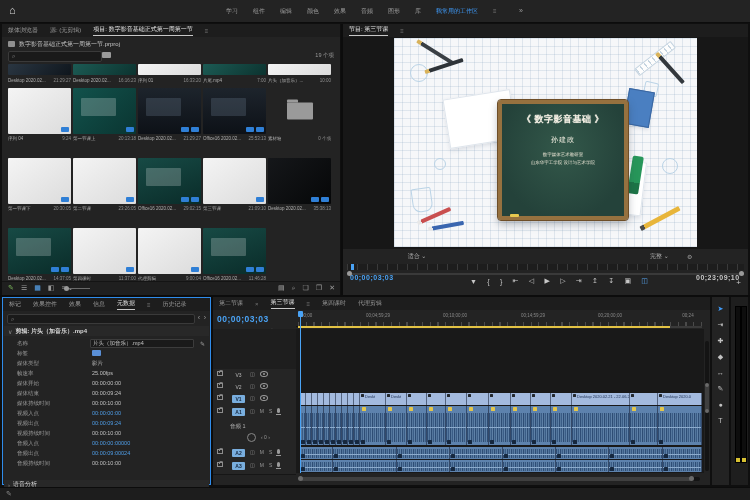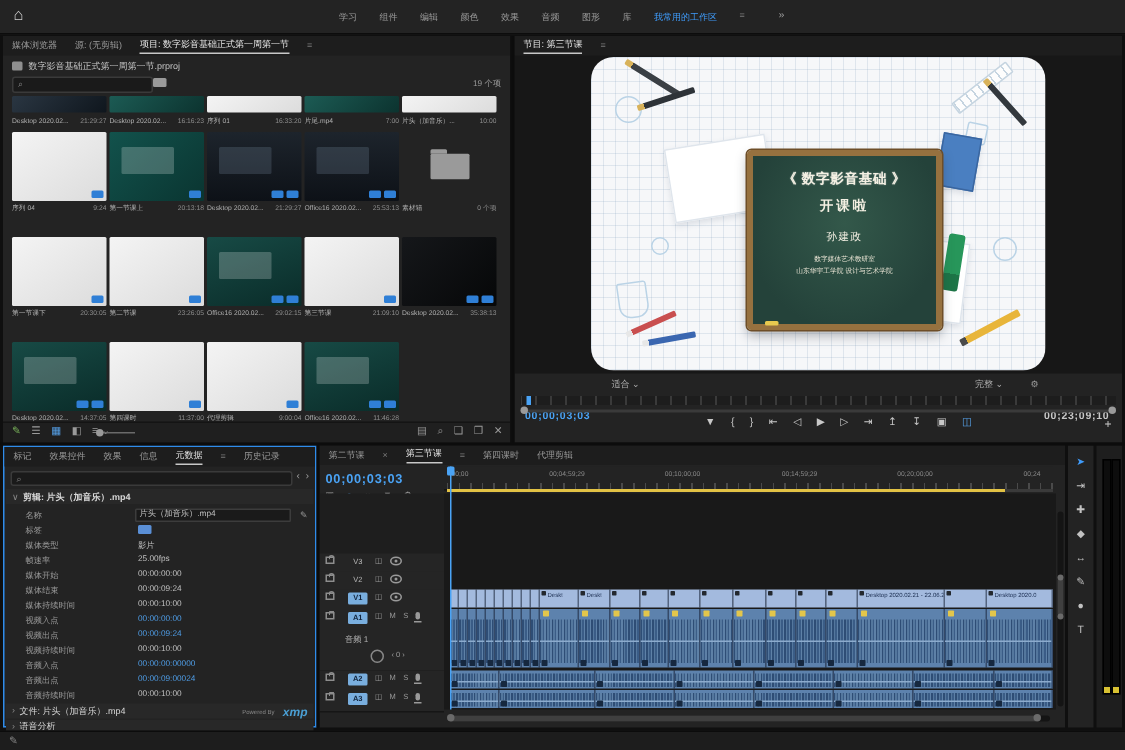--- a/index.html
+++ b/index.html
@@ -38,21 +38,21 @@
   .th-splash::before,.th-darkui::before,.th-tealui::before{content:"";position:absolute;left:12%;top:22%;width:56%;height:38%;background:rgba(255,255,255,.22);border-radius:1px;}
   .th-darkui::before{background:rgba(120,140,160,.25);}
   .badge{position:absolute;right:2px;bottom:2px;width:8px;height:5px;background:#2f7fd6;border-radius:1px;box-shadow:-10px 0 0 rgba(47,127,214,0);}
   .badge2{position:absolute;right:12px;bottom:2px;width:8px;height:5px;background:#2f7fd6;border-radius:1px;}
   .folder{position:absolute;left:50%;top:50%;transform:translate(-50%,-50%);width:26px;height:17px;background:#9a9a9a;border-radius:1px;}
   .folder::before{content:"";position:absolute;left:0;top:-3px;width:11px;height:3px;background:#9a9a9a;border-radius:1px 1px 0 0;}
   
   #program{left:343px;top:24px;width:405px;height:271px;}
   #viewer{position:absolute;left:0;top:13px;right:0;height:212px;background:#171717;}
   #frame{position:absolute;left:51px;top:1px;width:303px;height:209px;background:#f6f7f9;overflow:hidden;
-    background-image:linear-gradient(rgba(140,165,195,.22) 1px,transparent 1px),linear-gradient(90deg,rgba(140,165,195,.22) 1px,transparent 1px);background-size:8px 8px;border-radius:15px;}
+    background-image:linear-gradient(rgba(140,165,195,.22) 1px,transparent 1px),linear-gradient(90deg,rgba(140,165,195,.22) 1px,transparent 1px);background-size:8px 8px;}
   .doodle{position:absolute;border:1px solid #bad3e6;border-radius:50%;}
   .sheet{position:absolute;background:#fff;border:1px solid #dfe5ec;box-shadow:0 2px 4px rgba(60,80,110,.15);}
   .pencil{position:absolute;border-radius:1px;}
   #board{position:absolute;left:104px;top:62px;width:122px;height:112px;background:radial-gradient(ellipse at 50% 40%,#33584a,#24423a 75%);
     border:4px solid #96713f;outline:1px solid #6e4e28;border-radius:3px;box-shadow:0 4px 8px rgba(40,50,60,.35);text-align:center;color:#f3efe2;}
   #board .l1{margin-top:9px;font-size:9px;font-weight:bold;letter-spacing:.5px;text-shadow:0 0 1px rgba(255,255,255,.5);}
   #board .l2{margin-top:5px;font-size:9px;font-weight:bold;letter-spacing:2px;}
   #board .l3{margin-top:9px;font-size:7px;letter-spacing:1px;}
   #board .l4{margin-top:7px;font-size:4.5px;color:#e9e4d4;}
   #board .l5{margin-top:3px;font-size:4.5px;color:#e9e4d4;}
@@ -350,21 +350,20 @@
         <div class="pencil" style="left:30px;top:26px;width:40px;height:4px;background:linear-gradient(90deg,#d8b25a 0 12%,#2e3338 12% 100%);transform:rotate(-18deg);"></div>
         <div class="pencil" style="left:238px;top:16px;width:44px;height:7px;background:#fdfdfd;border:1px solid #c5d4e0;transform:rotate(-38deg);background-image:repeating-linear-gradient(90deg,#c5d4e0 0 1px,transparent 1px 5px);"></div>
         <div class="pencil" style="left:256px;top:28px;width:40px;height:4px;background:linear-gradient(90deg,#d8b25a 0 12%,#33383d 12% 100%);transform:rotate(48deg);"></div>
         <div class="pencil" style="left:236px;top:118px;width:11px;height:38px;background:linear-gradient(180deg,#27965a 0 70%,#1d7547 70% 100%);transform:rotate(9deg);border-radius:2px;"></div>
         <div class="pencil" style="left:22px;top:176px;width:36px;height:4px;background:linear-gradient(90deg,#e7e7e7 0 12%,#c94f4f 12% 100%);transform:rotate(-24deg);"></div>
         <div class="pencil" style="left:34px;top:186px;width:36px;height:4px;background:linear-gradient(90deg,#e7e7e7 0 12%,#3a66b0 12% 100%);transform:rotate(-10deg);"></div>
         <div class="pencil" style="left:244px;top:178px;width:44px;height:5px;background:linear-gradient(90deg,#4a4a4a 0 10%,#e8b53a 10% 100%);transform:rotate(-28deg);"></div>
 
         <div id="board">
           <div class="l1">《 数字影音基础 》</div>
-          <div class="l2">开课啦</div>
           <div class="l3">孙建政</div>
           <div class="l4">数字媒体艺术教研室</div>
           <div class="l5">山东华宇工学院 设计与艺术学院</div>
         </div>
         <div class="chalk" style="left:116px;top:176px;"></div>
       </div>
     </div>
     <div id="pm-info">
       <span class="blue tc" style="margin-left:7px;">00;00;03;03</span>
       <span style="margin-left:14px;color:#b0b0b0;font-size:6px;"><span>适合</span> <span>⌄</span></span>
@@ -464,26 +463,20 @@
         </div>
         <div class="mrow" style="top: 150px;">
           <div class="k">音频出点</div>
           <div class="v blu">00:00:09:00024</div>
         </div>
         <div class="mrow" style="top: 160px;">
           <div class="k">音频持续时间</div>
           <div class="v">00:00:10:00</div>
         </div>
       </div>
-    <div class="msec" style="top:171px;">
-      <span style="color:#8a8a8a;">›</span>
-        <span>文件: 片头（加音乐）.mp4</span>
-      <span style="position:absolute;right:26px;font-size:4px;color:#8a8a8a;">Powered By</span>
-      <span style="position:absolute;right:4px;font-size:8px;font-style:italic;font-weight:bold;color:#4a9fd4;">xmp</span>
-    </div>
     <div class="msec" style="top:182px;height:9px;">
       <span style="color:#8a8a8a;">›</span>
         <span>语音分析</span>
     </div>
   </div>
 
   <div id="timeline" class="panel">
     <div class="tabrow" id="tl-tabs">
         <div class="tab">第二节课</div>
         <div class="menu-g">×</div>

